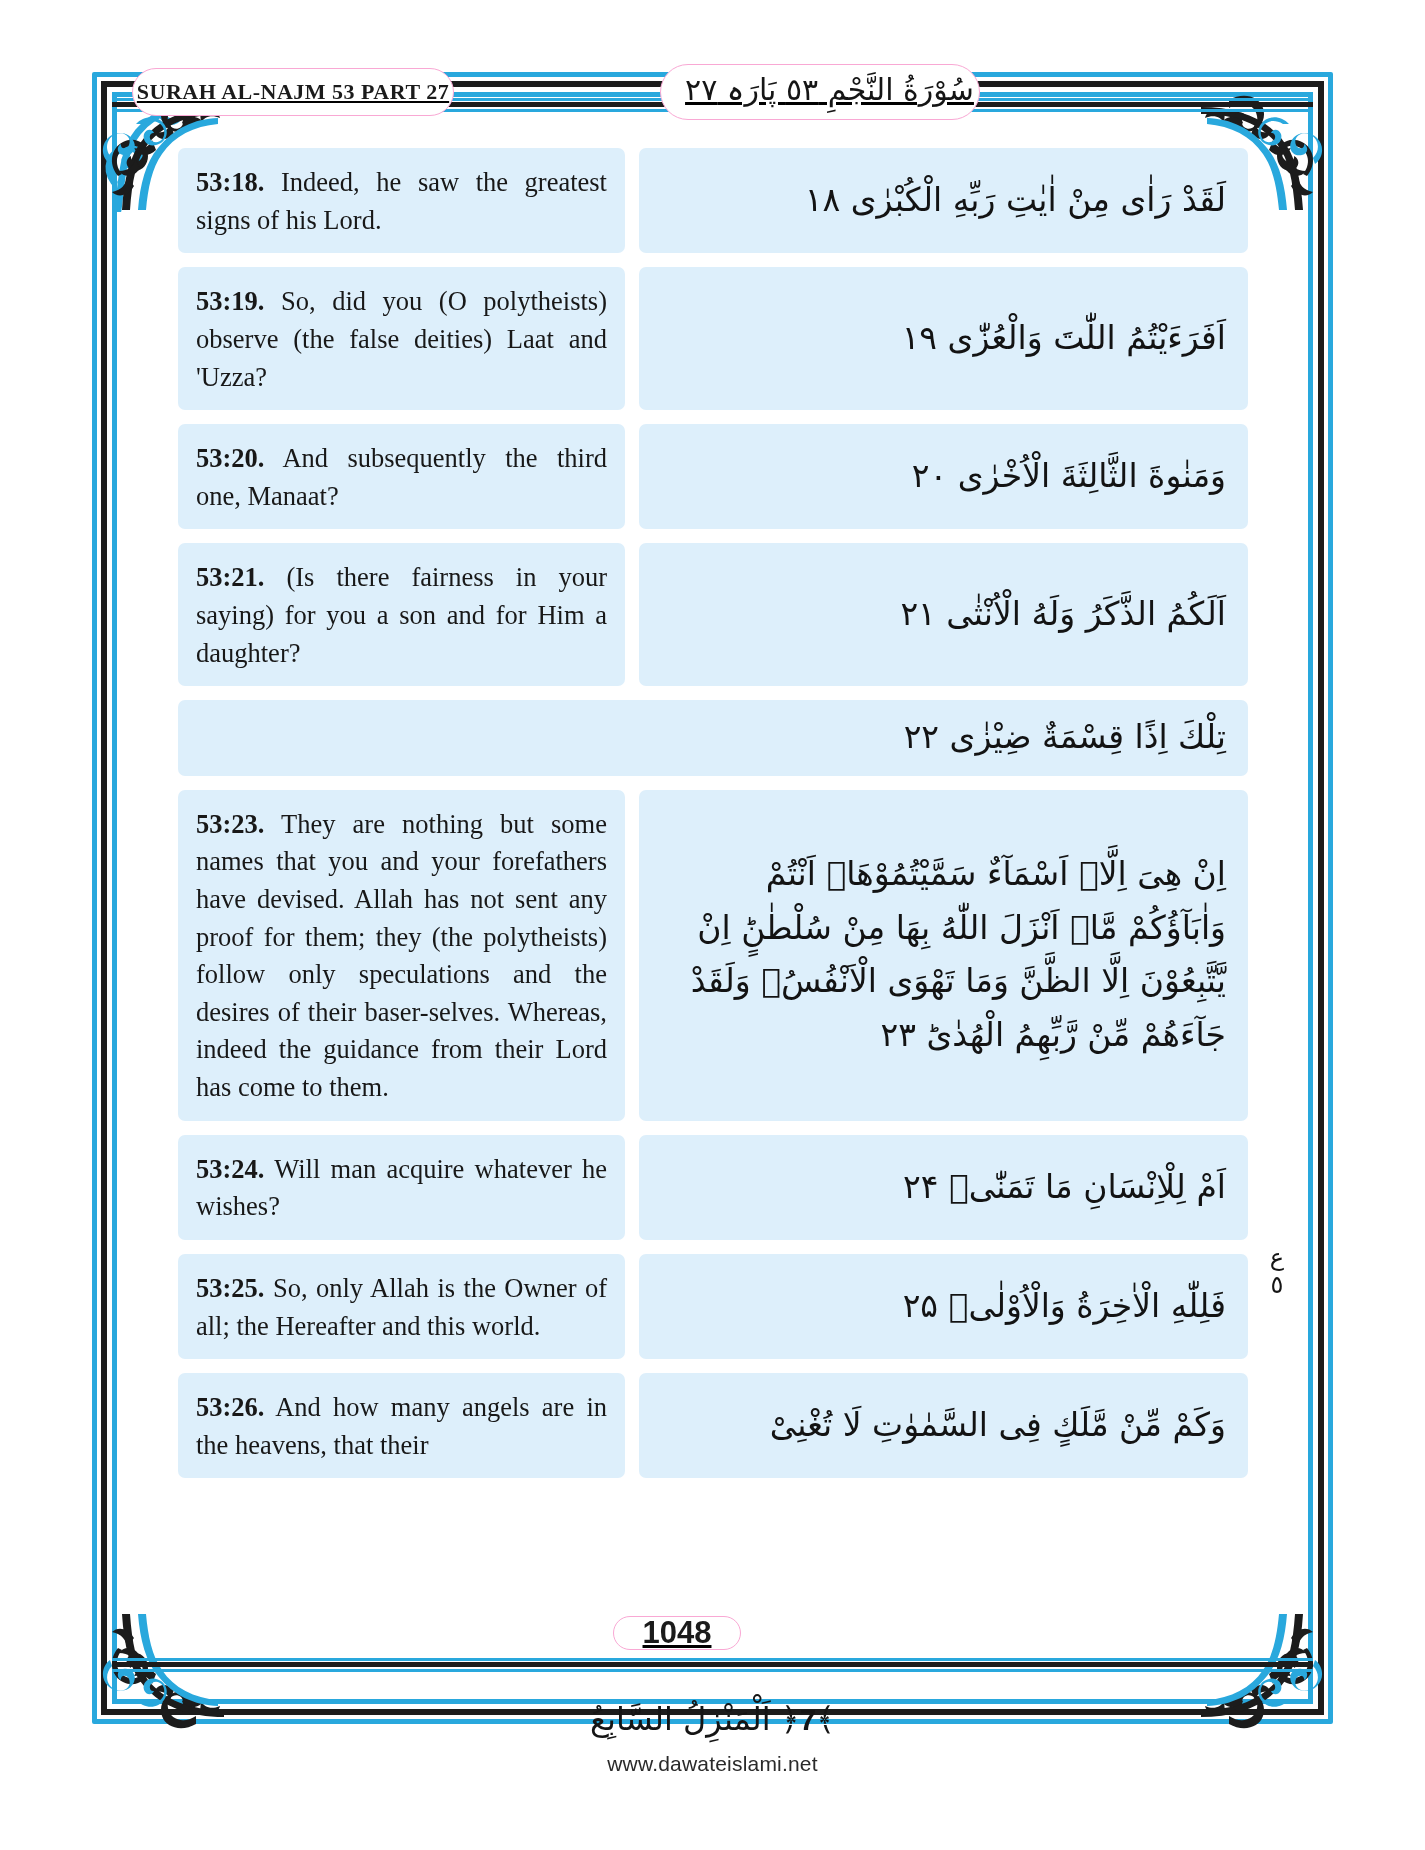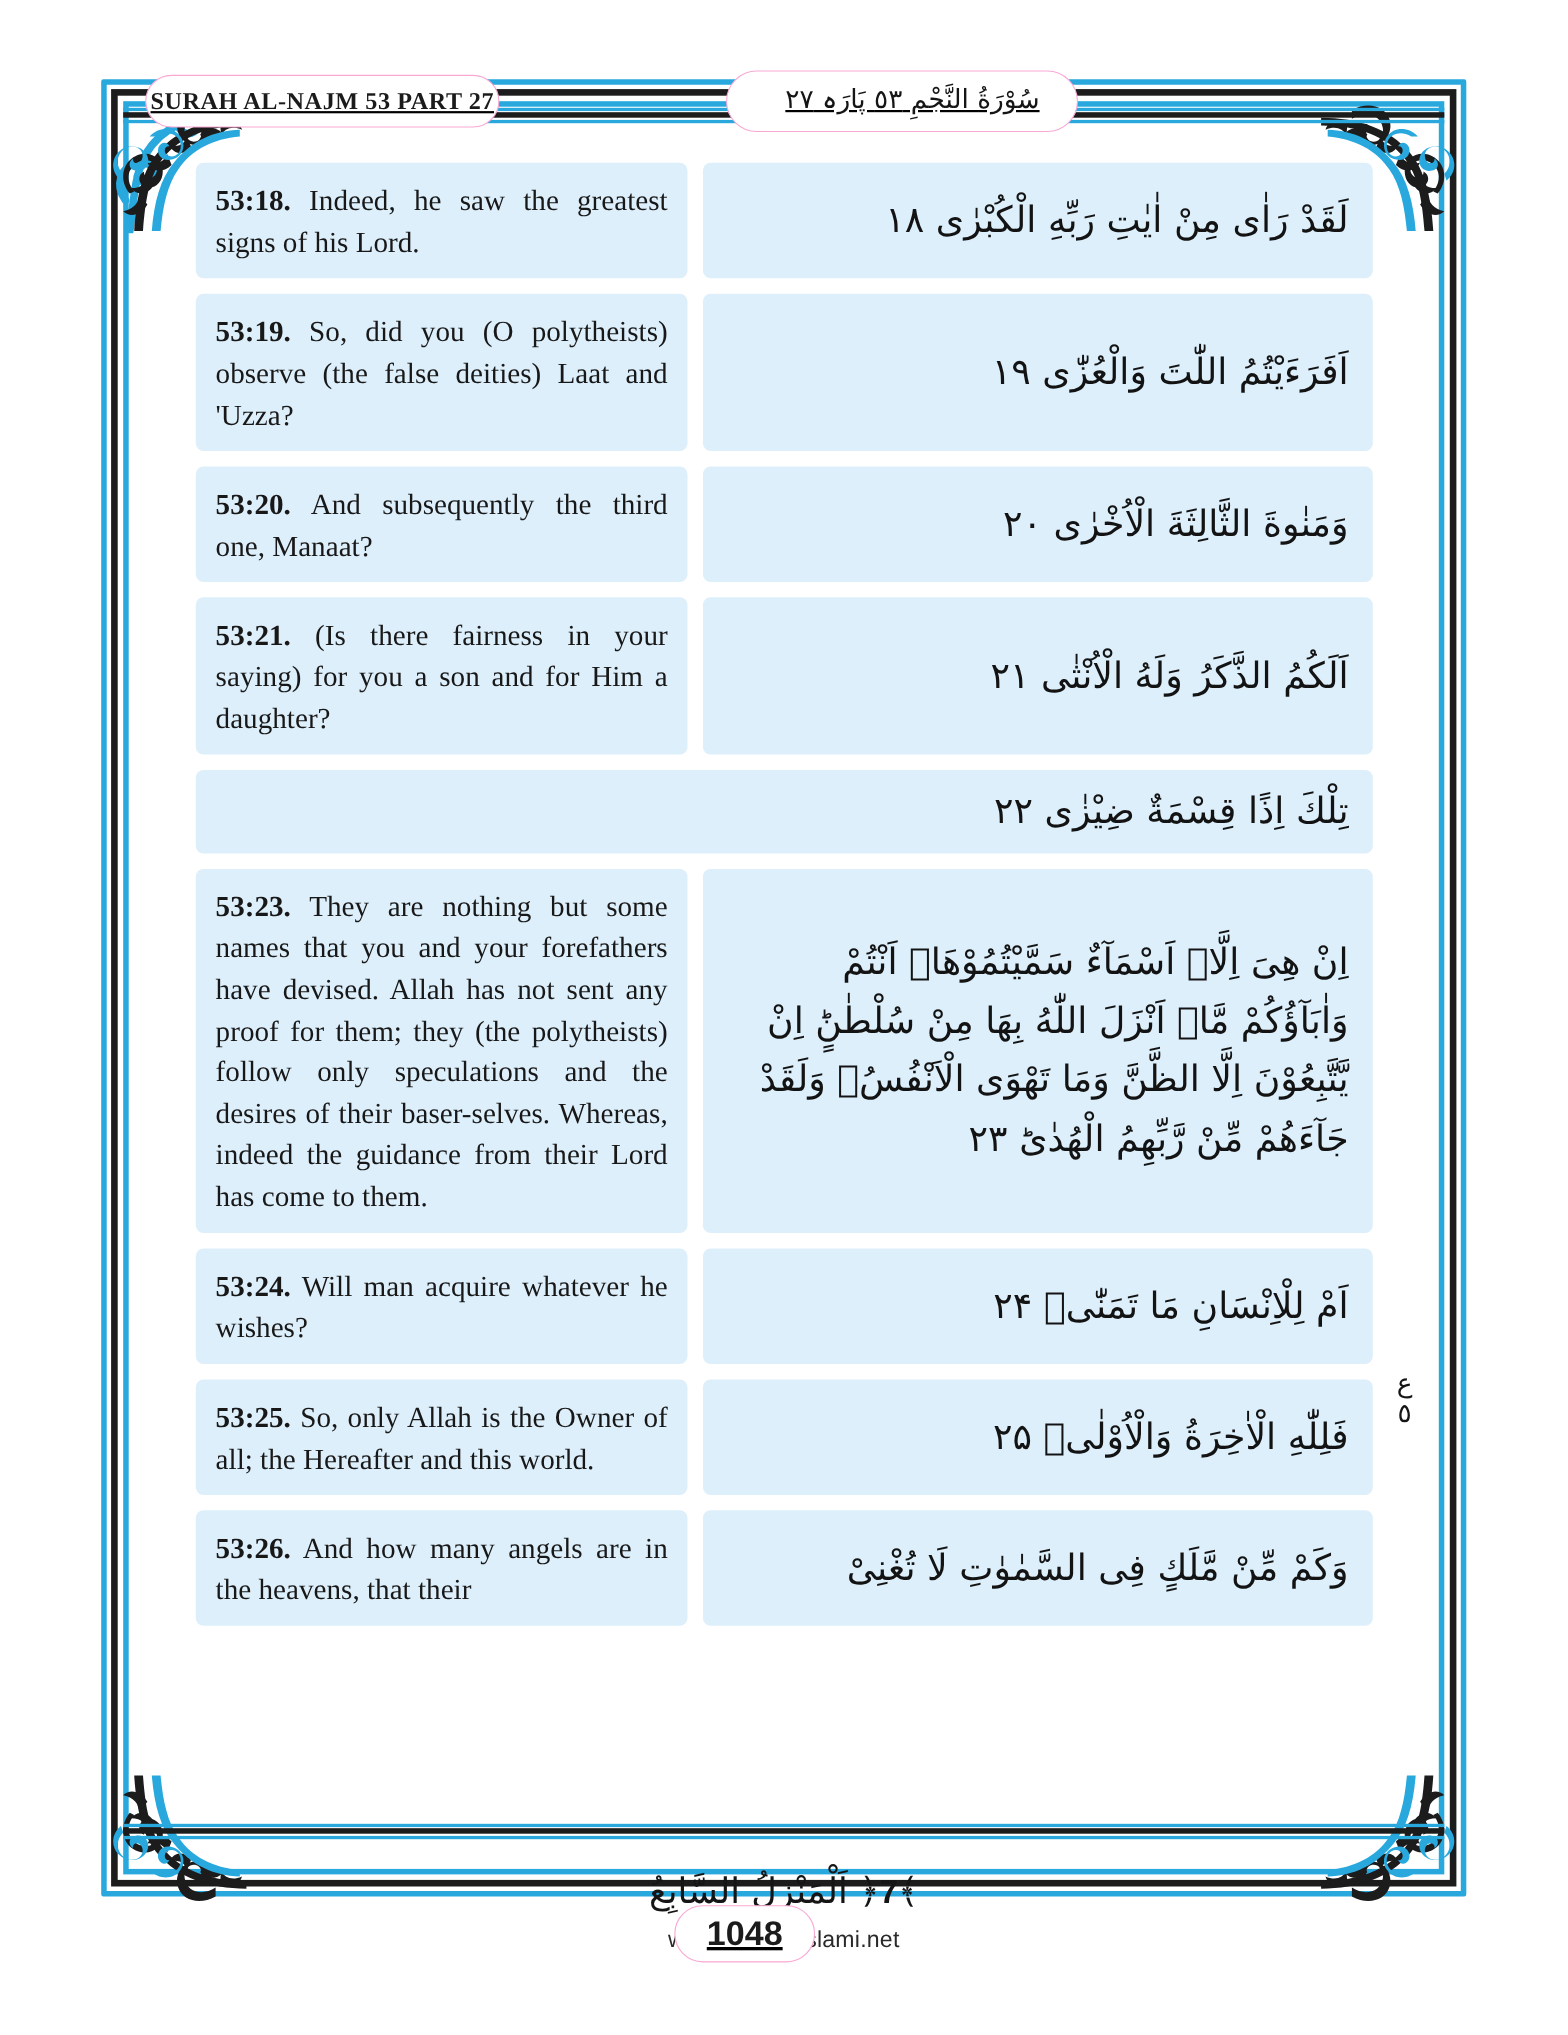--- a/index.html
+++ b/index.html
@@ -114,21 +114,21 @@
   }
 
   #header-pill-right {
     left: 660px;
     top: 64px;
     width: 320px;
     height: 56px;
   }
   #header-title-ar {
     font-family: "DejaVu Sans", sans-serif;
-    font-size: 24px;
+    font-size: 30px;
     color: #151515;
     direction: rtl;
     white-space: nowrap;
     line-height: 1;
     padding-bottom: 4px;
     margin-left: 19px;
   }
 
   
   #content {
@@ -200,23 +200,23 @@
   
   #footer-band {
     position: absolute;
     left: 112px;
     top: 1632px;
     width: 1201px;
     height: 62px;
   }
   #footer-pill {
     left: 613px;
-    top: 1732px;
+    top: 1616px;
     width: 128px;
-    height: 52px;
+    height: 34px;
     text-align: center;
   }
   #footer-page-number {
     font-family: "Liberation Sans", sans-serif;
     font-weight: bold;
     font-size: 31px;
     color: #1b1b1b;
   }
 
   #footer-manzil {

